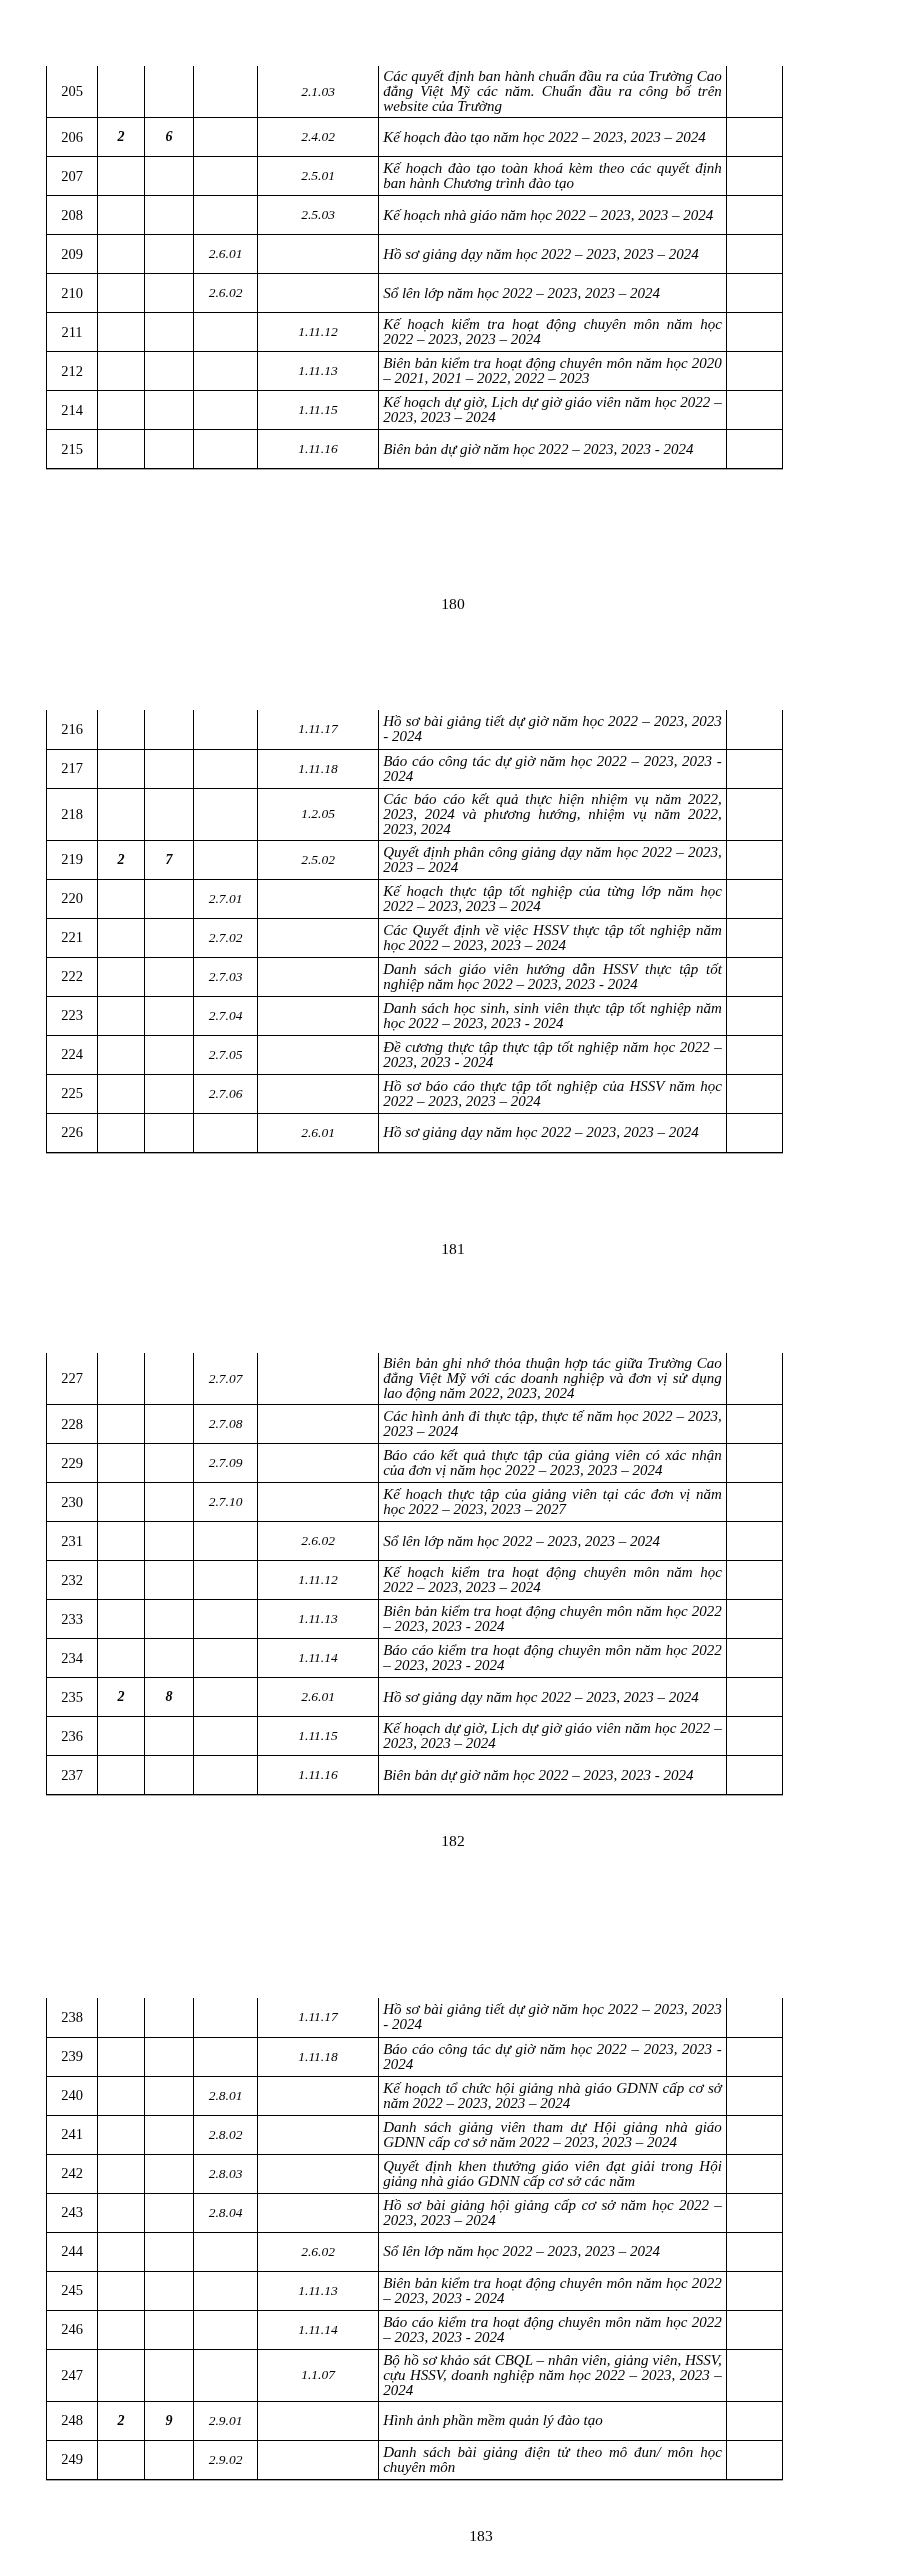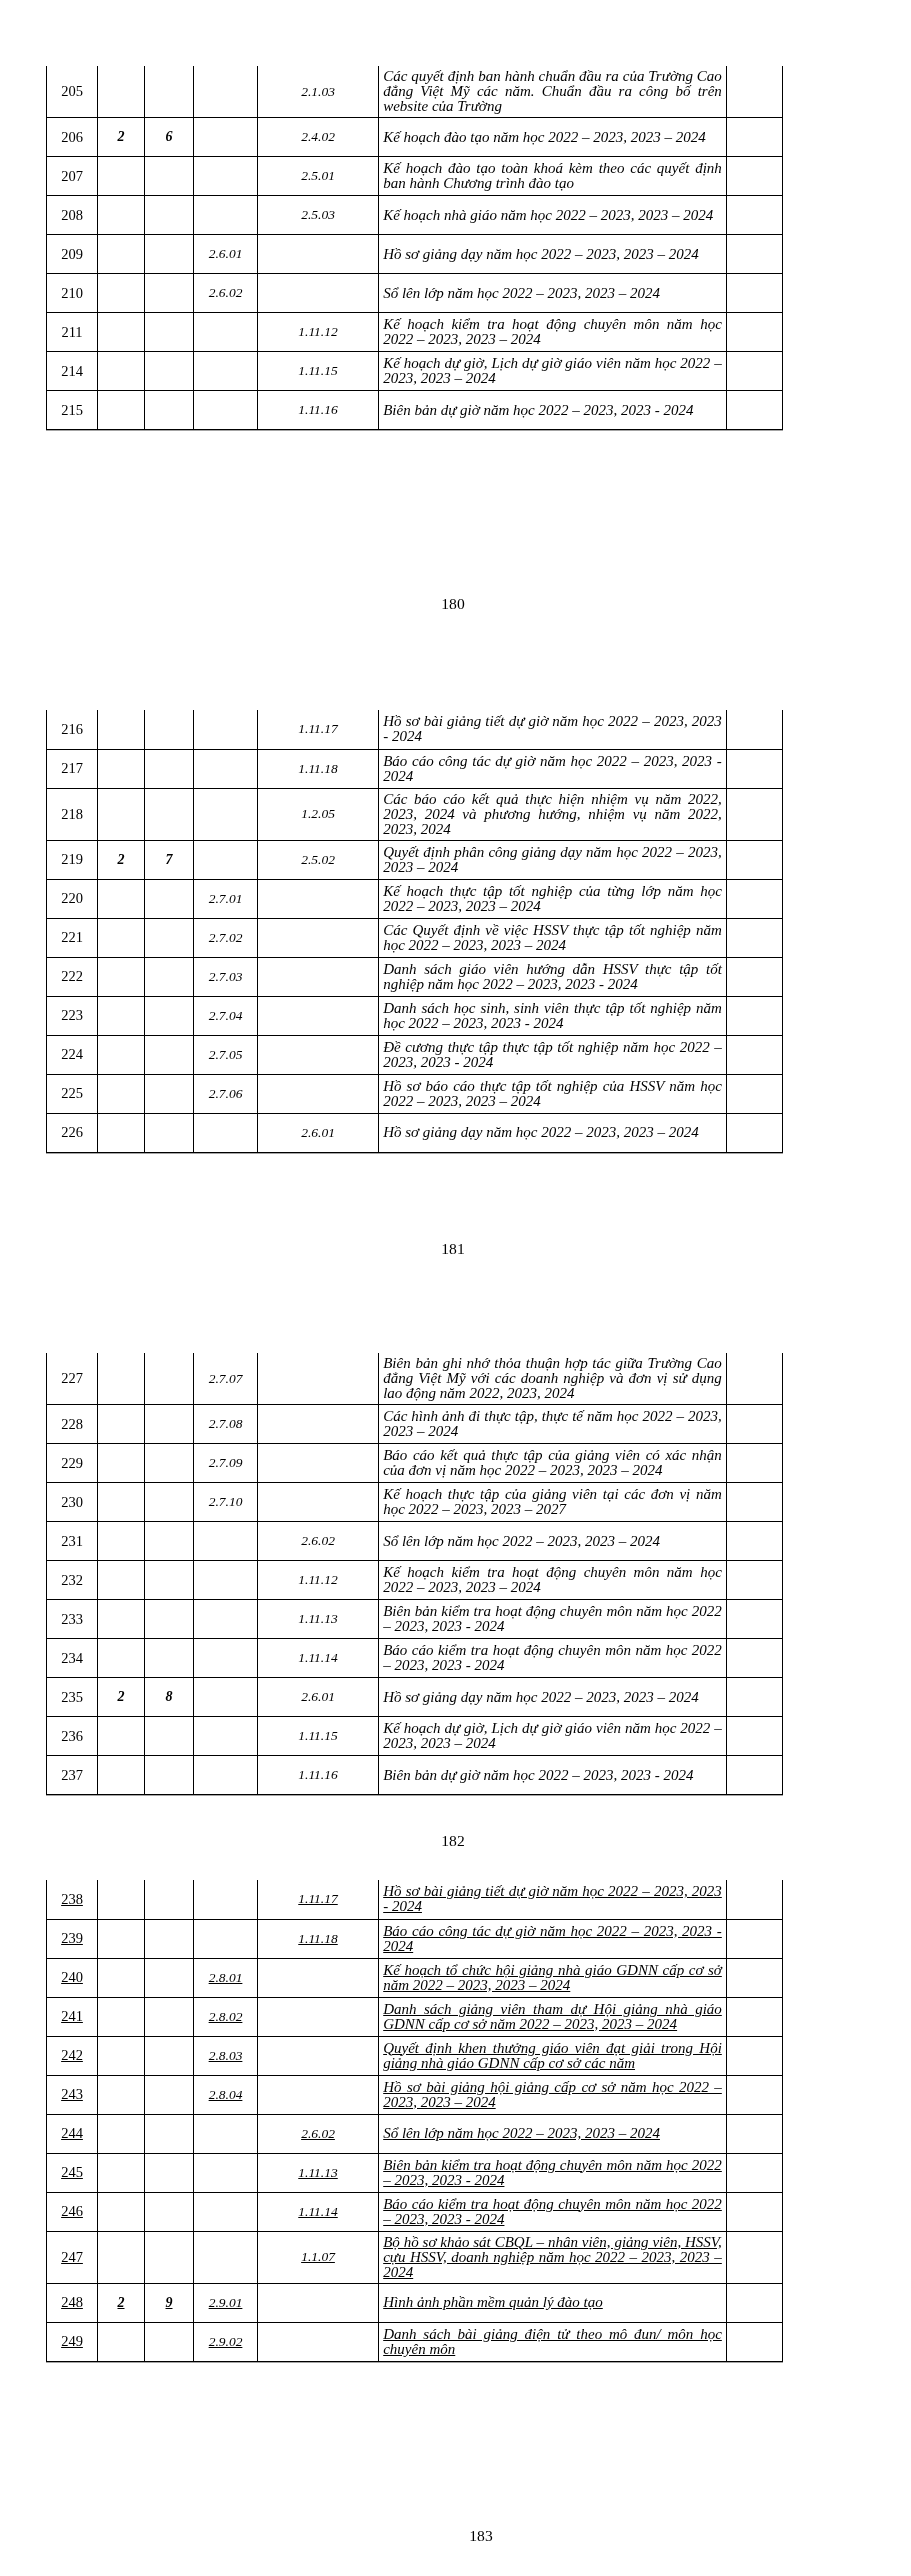--- a/index.html
+++ b/index.html
@@ -17,21 +17,21 @@
     overflow: hidden;
   }
   .doc-table {
     position: absolute;
     left: 46px;
     width: 735px;
   }
   .t0 { top: 66px; }
   .t1 { top: 710px; }
   .t2 { top: 1353px; }
-  .t3 { top: 1880px; text-decoration: underline; }
+  .t3 { top: 1998px; }
   .doc-table table {
     border-collapse: collapse;
     table-layout: fixed;
     width: 735px;
     box-shadow: 0 1px 0 rgba(90,90,90,0.55);
   }
   .doc-table td {
     border: 1px solid #000;
     border-top-width: 1.6px;
     border-bottom-width: 1.6px;
@@ -165,20 +165,29 @@
           <tr>
             <td class="c-no">211</td>
             <td class="c-cnt"></td>
             <td class="c-cnt"></td>
             <td class="c-code"></td>
             <td class="c-code">1.11.12</td>
             <td class="c-desc">Kế hoạch kiểm tra hoạt động chuyên môn năm học 2022 – 2023, 2023 – 2024</td>
             <td class="c-blank"></td>
           </tr>
           <tr>
+            <td class="c-no">212</td>
+            <td class="c-cnt"></td>
+            <td class="c-cnt"></td>
+            <td class="c-code"></td>
+            <td class="c-code">1.11.13</td>
+            <td class="c-desc">Biên bản kiểm tra hoạt động chuyên môn năm học 2020 – 2021, 2021 – 2022, 2022 – 2023</td>
+            <td class="c-blank"></td>
+          </tr>
+          <tr>
             <td class="c-no">214</td>
             <td class="c-cnt"></td>
             <td class="c-cnt"></td>
             <td class="c-code"></td>
             <td class="c-code">1.11.15</td>
             <td class="c-desc">Kế hoạch dự giờ, Lịch dự giờ giáo viên năm học 2022 – 2023, 2023 – 2024</td>
             <td class="c-blank"></td>
           </tr>
           <tr>
             <td class="c-no">215</td>

